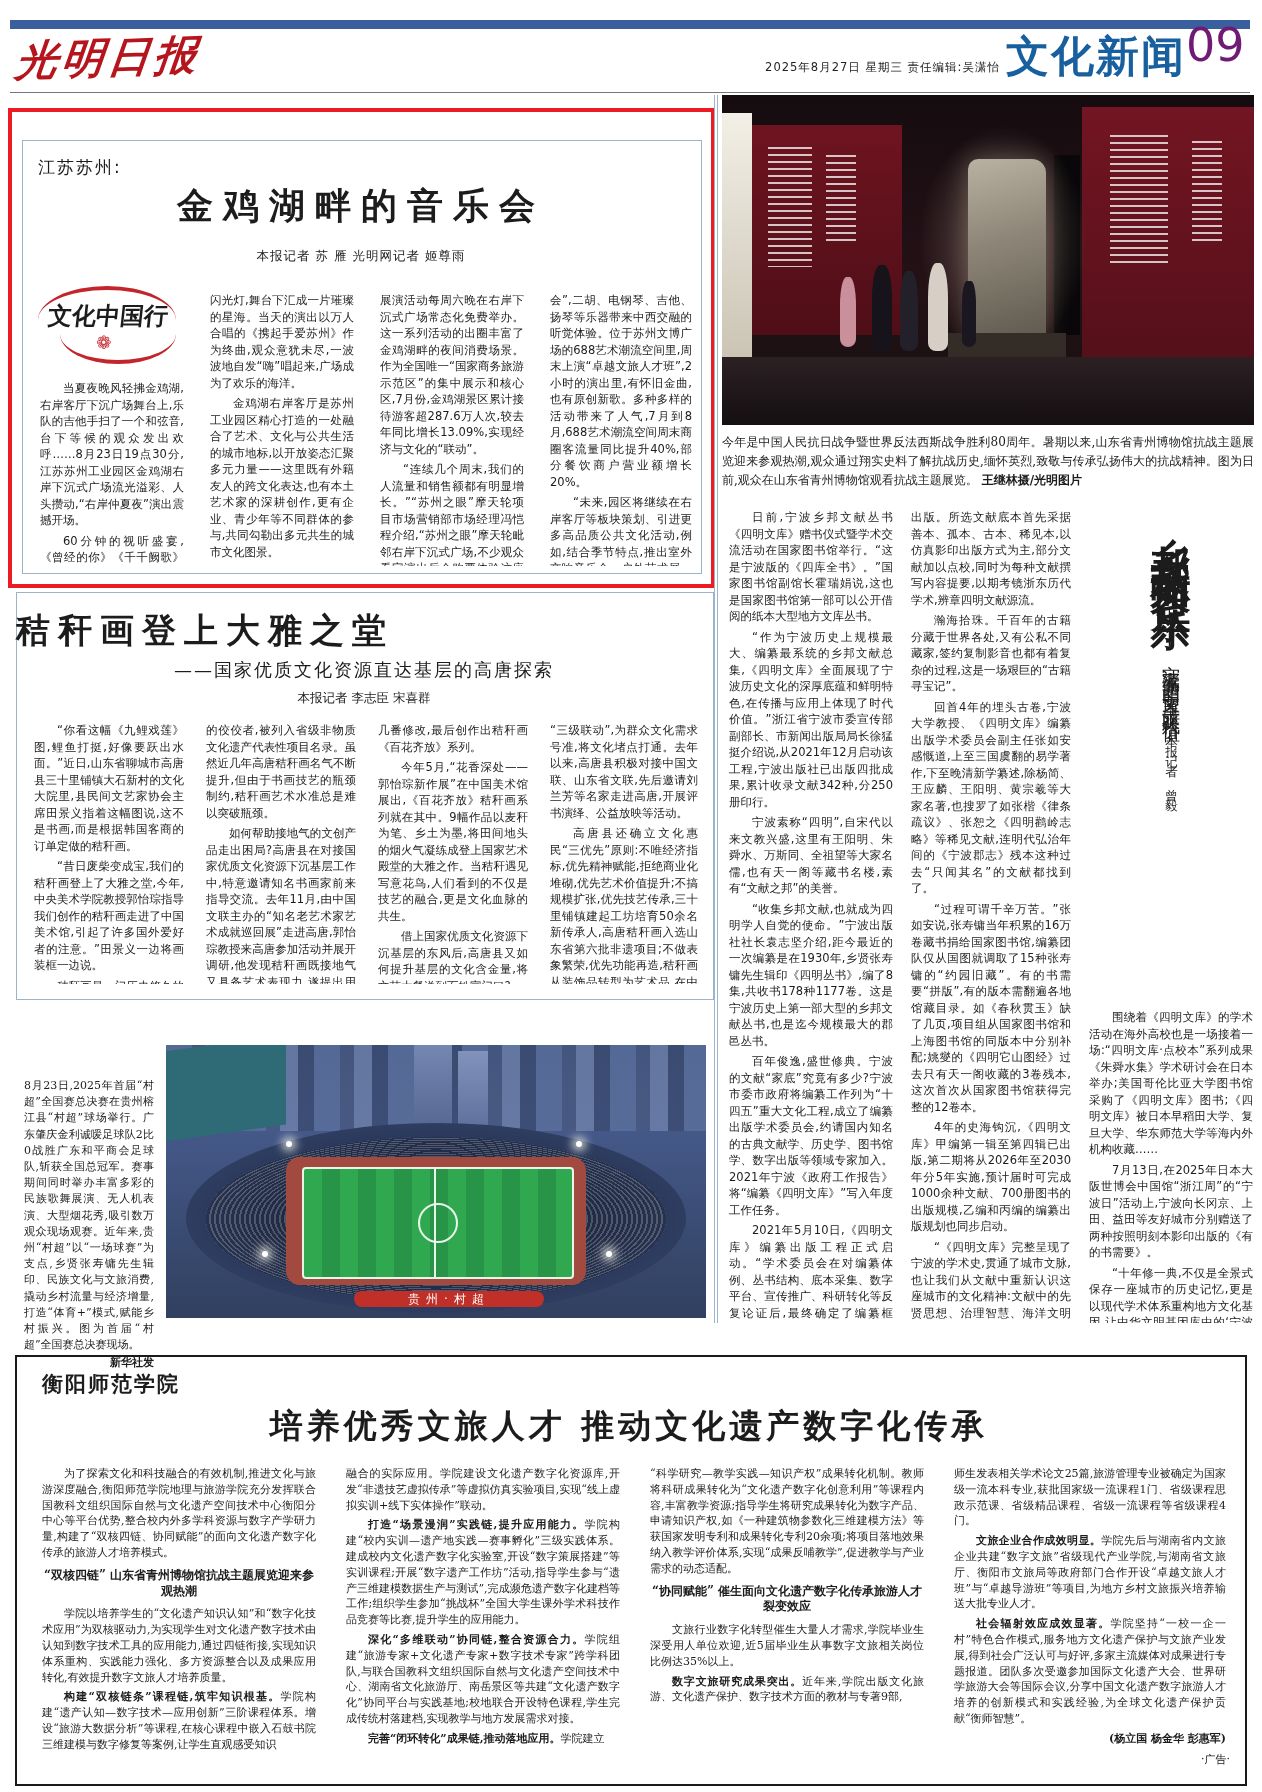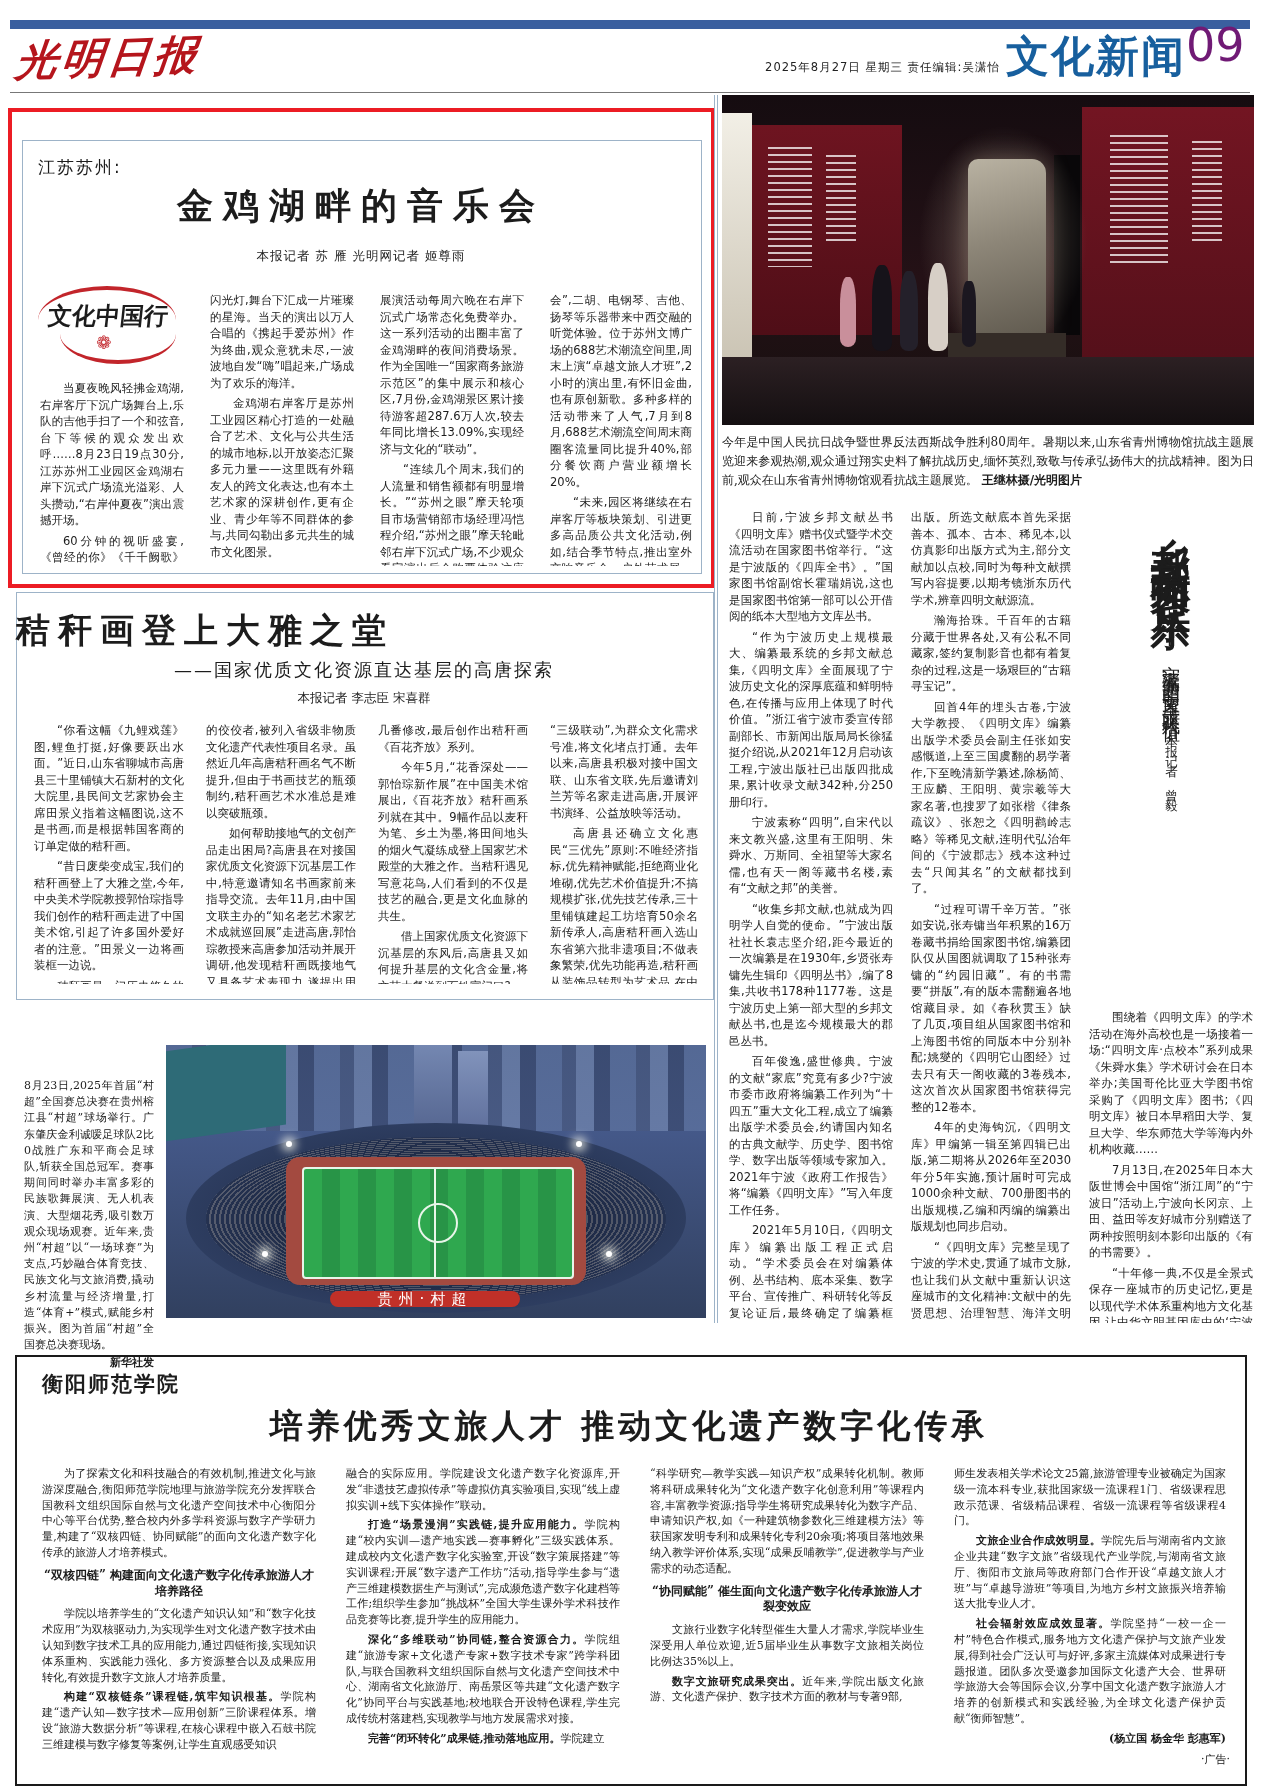--- a/index.html
+++ b/index.html
@@ -87,22 +87,22 @@
         background:repeating-radial-gradient(ellipse at center,rgba(210,190,160,.25) 0 2px,rgba(20,28,50,.3) 2px 5px);}
   #vsphoto .track{left:120px;top:112px;width:300px;height:128px;border-radius:14px;background:#a34a40;}
   #vsphoto .pitch{left:136px;top:122px;width:268px;height:108px;border-radius:4px;border:2px solid #e8f5e9;
         background:repeating-linear-gradient(90deg,#2fa84f 0 18px,#27984五 18px 36px);
         background:repeating-linear-gradient(90deg,#2fa84f 0 18px,#289447 18px 36px);}
   #vsphoto .midline{left:268px;top:122px;width:2px;height:110px;background:#e8f5e9;}
   #vsphoto .circle{left:252px;top:158px;width:36px;height:36px;border:2px solid #e8f5e9;border-radius:50%;}
   #vsphoto .light{width:6px;height:6px;border-radius:50%;background:#fff;box-shadow:0 0 10px 4px rgba(255,255,240,.8);}
   #vsphoto .l1{left:120px;top:96px;} #vsphoto .l2{left:410px;top:96px;}
   #vsphoto .l3{left:96px;top:206px;} #vsphoto .l4{left:440px;top:206px;}
-  #vsphoto .banner{left:164px;top:246px;width:190px;height:16px;background:#c03028;color:#fff;
-        font-size:15px;text-align:center;line-height:16px;letter-spacing:6px;border-radius:8px;}
+  #vsphoto .banner{left:188px;top:246px;width:190px;height:16px;background:#c03028;color:#fff;
+        font-size:12px;text-align:center;line-height:16px;letter-spacing:6px;border-radius:8px;}
   
   .nbtrack{position:absolute;top:505px;height:818px;}
   #nb-t1{left:725px;width:172px;} #nb-t2{left:907px;width:168px;}
   #nb-t3text{left:1085px;top:1005px;width:172px;height:318px;}
   #nb-headblock{left:1085px;top:505px;width:172px;height:495px;writing-mode:vertical-rl;
         display:flex;flex-direction:row;align-items:center;}
   #nb-headline{font-family:"DejaVu Serif",serif;font-weight:bold;font-size:40px;letter-spacing:8px;line-height:54px;}
   #nb-subtitle{font-size:18px;letter-spacing:4px;margin-top:14px;line-height:30px;}
   #nb-byline{font-size:12.5px;letter-spacing:10px;margin-top:10px;color:#222;}
   
@@ -199,21 +199,21 @@
       <p>今年5月,“花香深处——郭怡琮新作展”在中国美术馆展出,《百花齐放》秸秆画系列就在其中。9幅作品以麦秆为笔、乡土为墨,将田间地头的烟火气凝练成登上国家艺术殿堂的大雅之作。当秸秆遇见写意花鸟,人们看到的不仅是技艺的融合,更是文化血脉的共生。</p>
       <p>借上国家优质文化资源下沉基层的东风后,高唐县又如何提升基层的文化含金量,将文艺大餐送到百姓家门口?</p>
       <p>高唐通过县委宣传部和县文联统筹、镇街衔接、村级落地的</p>
     </div>
   <div class="col" style="left:546px;top:718px;width:156px;height:266px;">
       <p class="cont">“三级联动”,为群众文化需求号准,将文化堵点打通。去年以来,高唐县积极对接中国文联、山东省文联,先后邀请刘兰芳等名家走进高唐,开展评书演绎、公益放映等活动。</p>
       <p>高唐县还确立文化惠民“三优先”原则:不唯经济指标,优先精神赋能,拒绝商业化堆砌,优先艺术价值提升;不搞规模扩张,优先技艺传承,三十里铺镇建起工坊培育50余名新传承人,高唐秸秆画入选山东省第六批非遗项目;不做表象繁荣,优先功能再造,秸秆画从装饰品转型为艺术品,在中国美术馆等展览活动中实现文化传承保护。</p>
     </div>
 
   <div class="abs" id="vs-caption">
-    <span>8月23日,2025年首届“村超”全国赛总决赛在贵州榕江县“村超”球场举行。广东肇庆金利诚嗳足球队2比0战胜广东和平商会足球队,斩获全国总冠军。赛事期间同时举办丰富多彩的民族歌舞展演、无人机表演、大型烟花秀,吸引数万观众现场观赛。近年来,贵州“村超”以“一场球赛”为支点,巧妙融合体育竞技、民族文化与文旅消费,撬动乡村流量与经济增量,打造“体育+”模式,赋能乡村振兴。图为首届“村超”全国赛总决赛现场。</span>
+    <span>8月23日,2025年首届“村超”全国赛总决赛在贵州榕江县“村超”球场举行。广东肇庆金利诚嗳足球队2比0战胜广东和平商会足球队,斩获全国总冠军。赛事期间同时举办丰富多彩的民族歌舞展演、无人机表演、大型烟花秀,吸引数万观众现场观赛。近年来,贵州“村超”以“一场球赛”为支点,乡贤张寿镛先生辑印、民族文化与文旅消费,撬动乡村流量与经济增量,打造“体育+”模式,赋能乡村振兴。图为首届“村超”全国赛总决赛现场。</span>
     <span class="cred">新华社发</span>
   </div>
   <div class="abs" id="vsphoto">
     <div class="mp city"></div>
     <div class="mp river"></div>
     <div class="mp tower1"></div>
     <div class="mp tower2"></div>
     <div class="mp stands"></div>
     <div class="mp crowd"></div>
     <div class="mp track"></div>
@@ -252,21 +252,21 @@
       <p>围绕着《四明文库》的学术活动在海外高校也是一场接着一场:“四明文库·点校本”系列成果《朱舜水集》学术研讨会在日本举办;美国哥伦比亚大学图书馆采购了《四明文库》图书;《四明文库》被日本早稻田大学、复旦大学、华东师范大学等海内外机构收藏……</p>
       <p>7月13日,在2025年日本大阪世博会中国馆“浙江周”的“宁波日”活动上,宁波向长冈京、上田、益田等友好城市分别赠送了两种按照明刻本影印出版的《有的书需要》。</p>
       <p>“十年修一典,不仅是全景式保存一座城市的历史记忆,更是以现代学术体系重构地方文化基因,让中华文明基因库中的‘宁波叙事’越发鲜活。”徐猛挺说。</p>
     </div>
 
   <div class="abs" id="hybox"></div>
   <div class="abs" id="hy-org">衡阳师范学院</div>
   <div class="abs" id="hy-headline">培养优秀文旅人才 推动文化遗产数字化传承</div>
   <div class="col hycol" style="left:38px;width:282px;">
       <p>为了探索文化和科技融合的有效机制,推进文化与旅游深度融合,衡阳师范学院地理与旅游学院充分发挥联合国教科文组织国际自然与文化遗产空间技术中心衡阳分中心等平台优势,整合校内外多学科资源与数字产学研力量,构建了“双核四链、协同赋能”的面向文化遗产数字化传承的旅游人才培养模式。</p>
-      <p class="subhead">“双核四链” 构建面向文化遗产数字化传承旅游人才培养路径</p>
+      <p class="subhead">“双核四链” 山东省青州博物馆抗战主题展览迎来参观热潮</p>
       <p>学院以培养学生的“文化遗产知识认知”和“数字化技术应用”为双核驱动力,为实现学生对文化遗产数字技术由认知到数字技术工具的应用能力,通过四链衔接,实现知识体系重构、实践能力强化、多方资源整合以及成果应用转化,有效提升数字文旅人才培养质量。</p>
       <p><b>构建“双核链条”课程链,筑牢知识根基。</b>学院构建“遗产认知—数字技术—应用创新”三阶课程体系。增设“旅游大数据分析”等课程,在核心课程中嵌入石鼓书院三维建模与数字修复等案例,让学生直观感受知识</p>
     </div>
   <div class="col hycol" style="left:342px;width:282px;">
       <p class="cont">融合的实际应用。学院建设文化遗产数字化资源库,开发“非遗技艺虚拟传承”等虚拟仿真实验项目,实现“线上虚拟实训+线下实体操作”联动。</p>
       <p><b>打造“场景漫润”实践链,提升应用能力。</b>学院构建“校内实训—遗产地实践—赛事孵化”三级实践体系。建成校内文化遗产数字化实验室,开设“数字策展搭建”等实训课程;开展“数字遗产工作坊”活动,指导学生参与“遗产三维建模数据生产与测试”,完成濒危遗产数字化建档等工作;组织学生参加“挑战杯”全国大学生课外学术科技作品竞赛等比赛,提升学生的应用能力。</p>
       <p><b>深化“多维联动”协同链,整合资源合力。</b>学院组建“旅游专家+文化遗产专家+数字技术专家”跨学科团队,与联合国教科文组织国际自然与文化遗产空间技术中心、湖南省文化旅游厅、南岳景区等共建“文化遗产数字化”协同平台与实践基地;校地联合开设特色课程,学生完成传统村落建档,实现教学与地方发展需求对接。</p>
       <p><b>完善“闭环转化”成果链,推动落地应用。</b>学院建立</p>
     </div>
   <div class="col hycol" style="left:646px;width:282px;">

